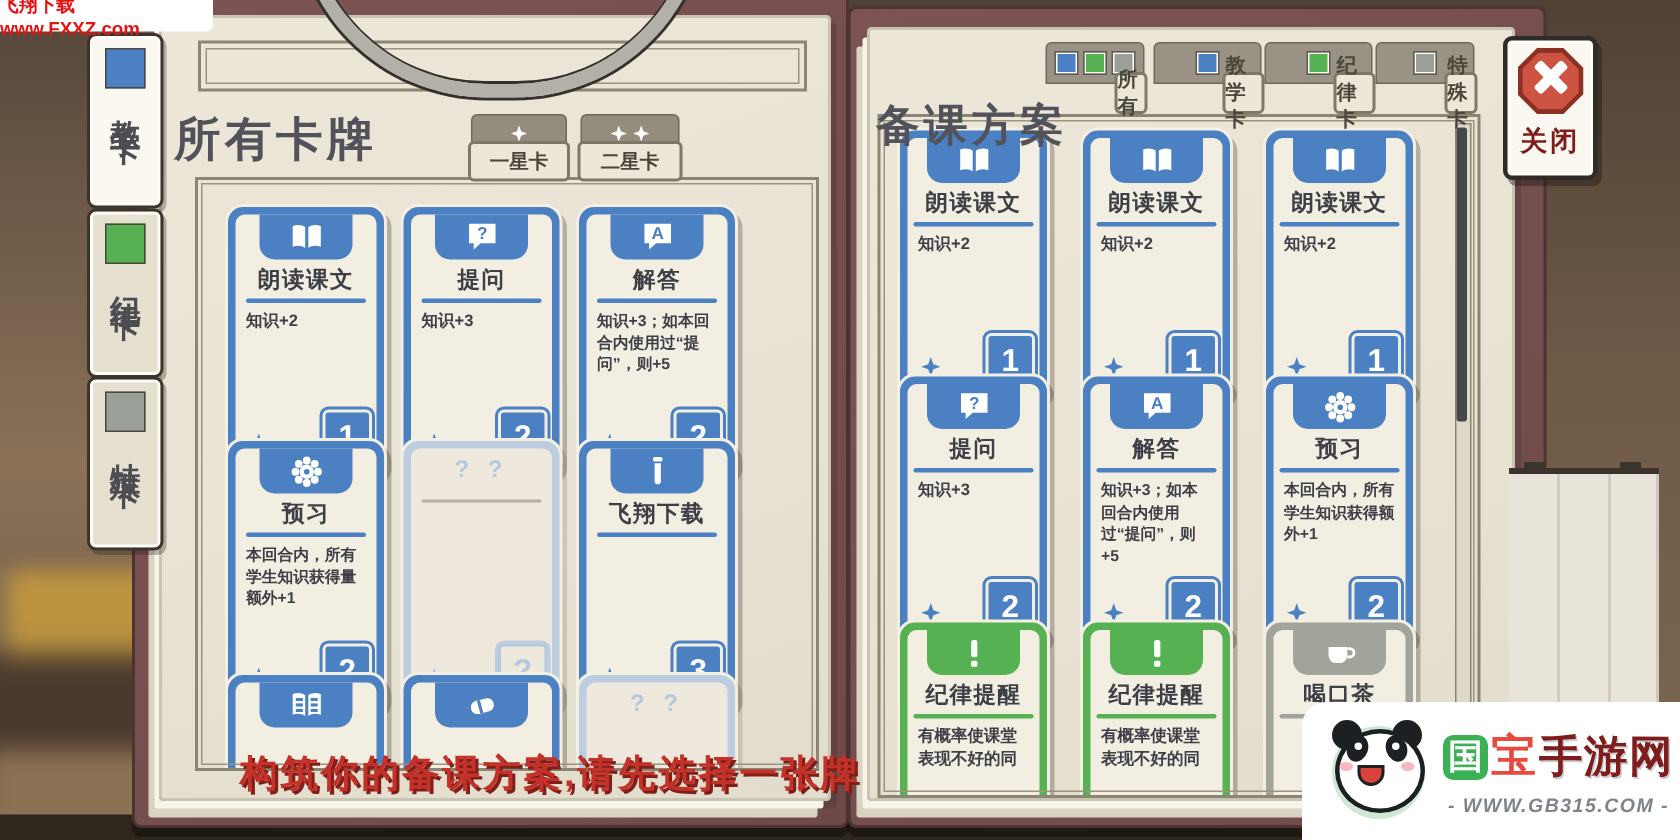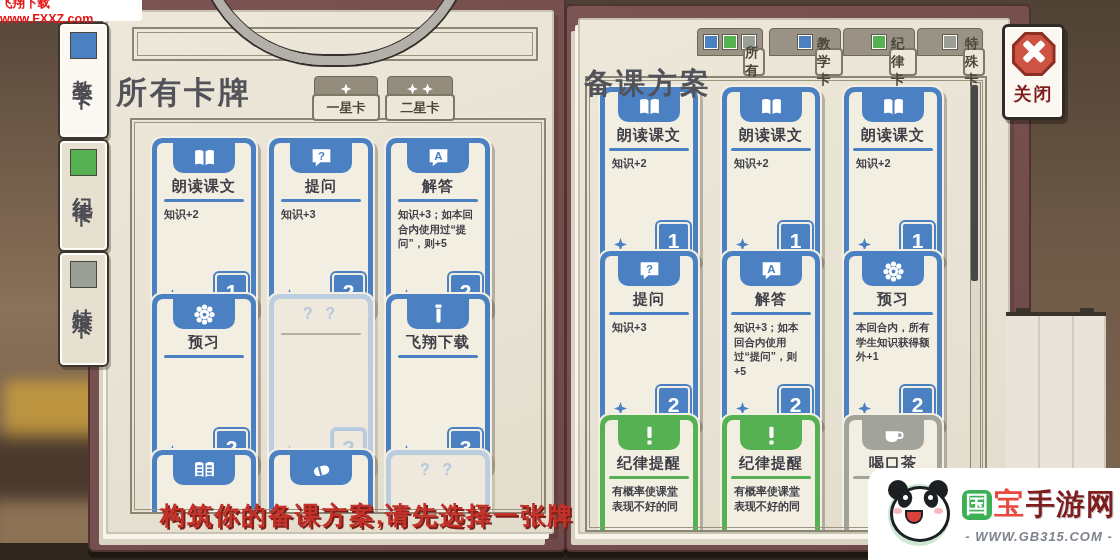--- a/index.html
+++ b/index.html
@@ -249,20 +249,21 @@
               <circle cx="19.2" cy="12" r="2.5"></circle>
               <circle cx="6.9" cy="6.9" r="2.5"></circle>
               <circle cx="17.1" cy="6.9" r="2.5"></circle>
               <circle cx="6.9" cy="17.1" r="2.5"></circle>
               <circle cx="17.1" cy="17.1" r="2.5"></circle>
               <circle cx="12" cy="12" r="1.8" fill="#4b80c3"></circle>
             </svg>
           </div>
       <div class="ct">预习</div>
           <div class="cu"></div>
+      <div class="cd" style="font-size:10.5px;">本回合内，所有学生知识获得量额外+1</div>
       <span class="gem"></span>
       <div class="cost">2</div>
     </div>
       </div>
 
     <div class="card unknown" style="left:137px;top:174px;">
         <div class="card-in">
       <div class="notch">
             <span class="qq">? ?</span>
           </div>

